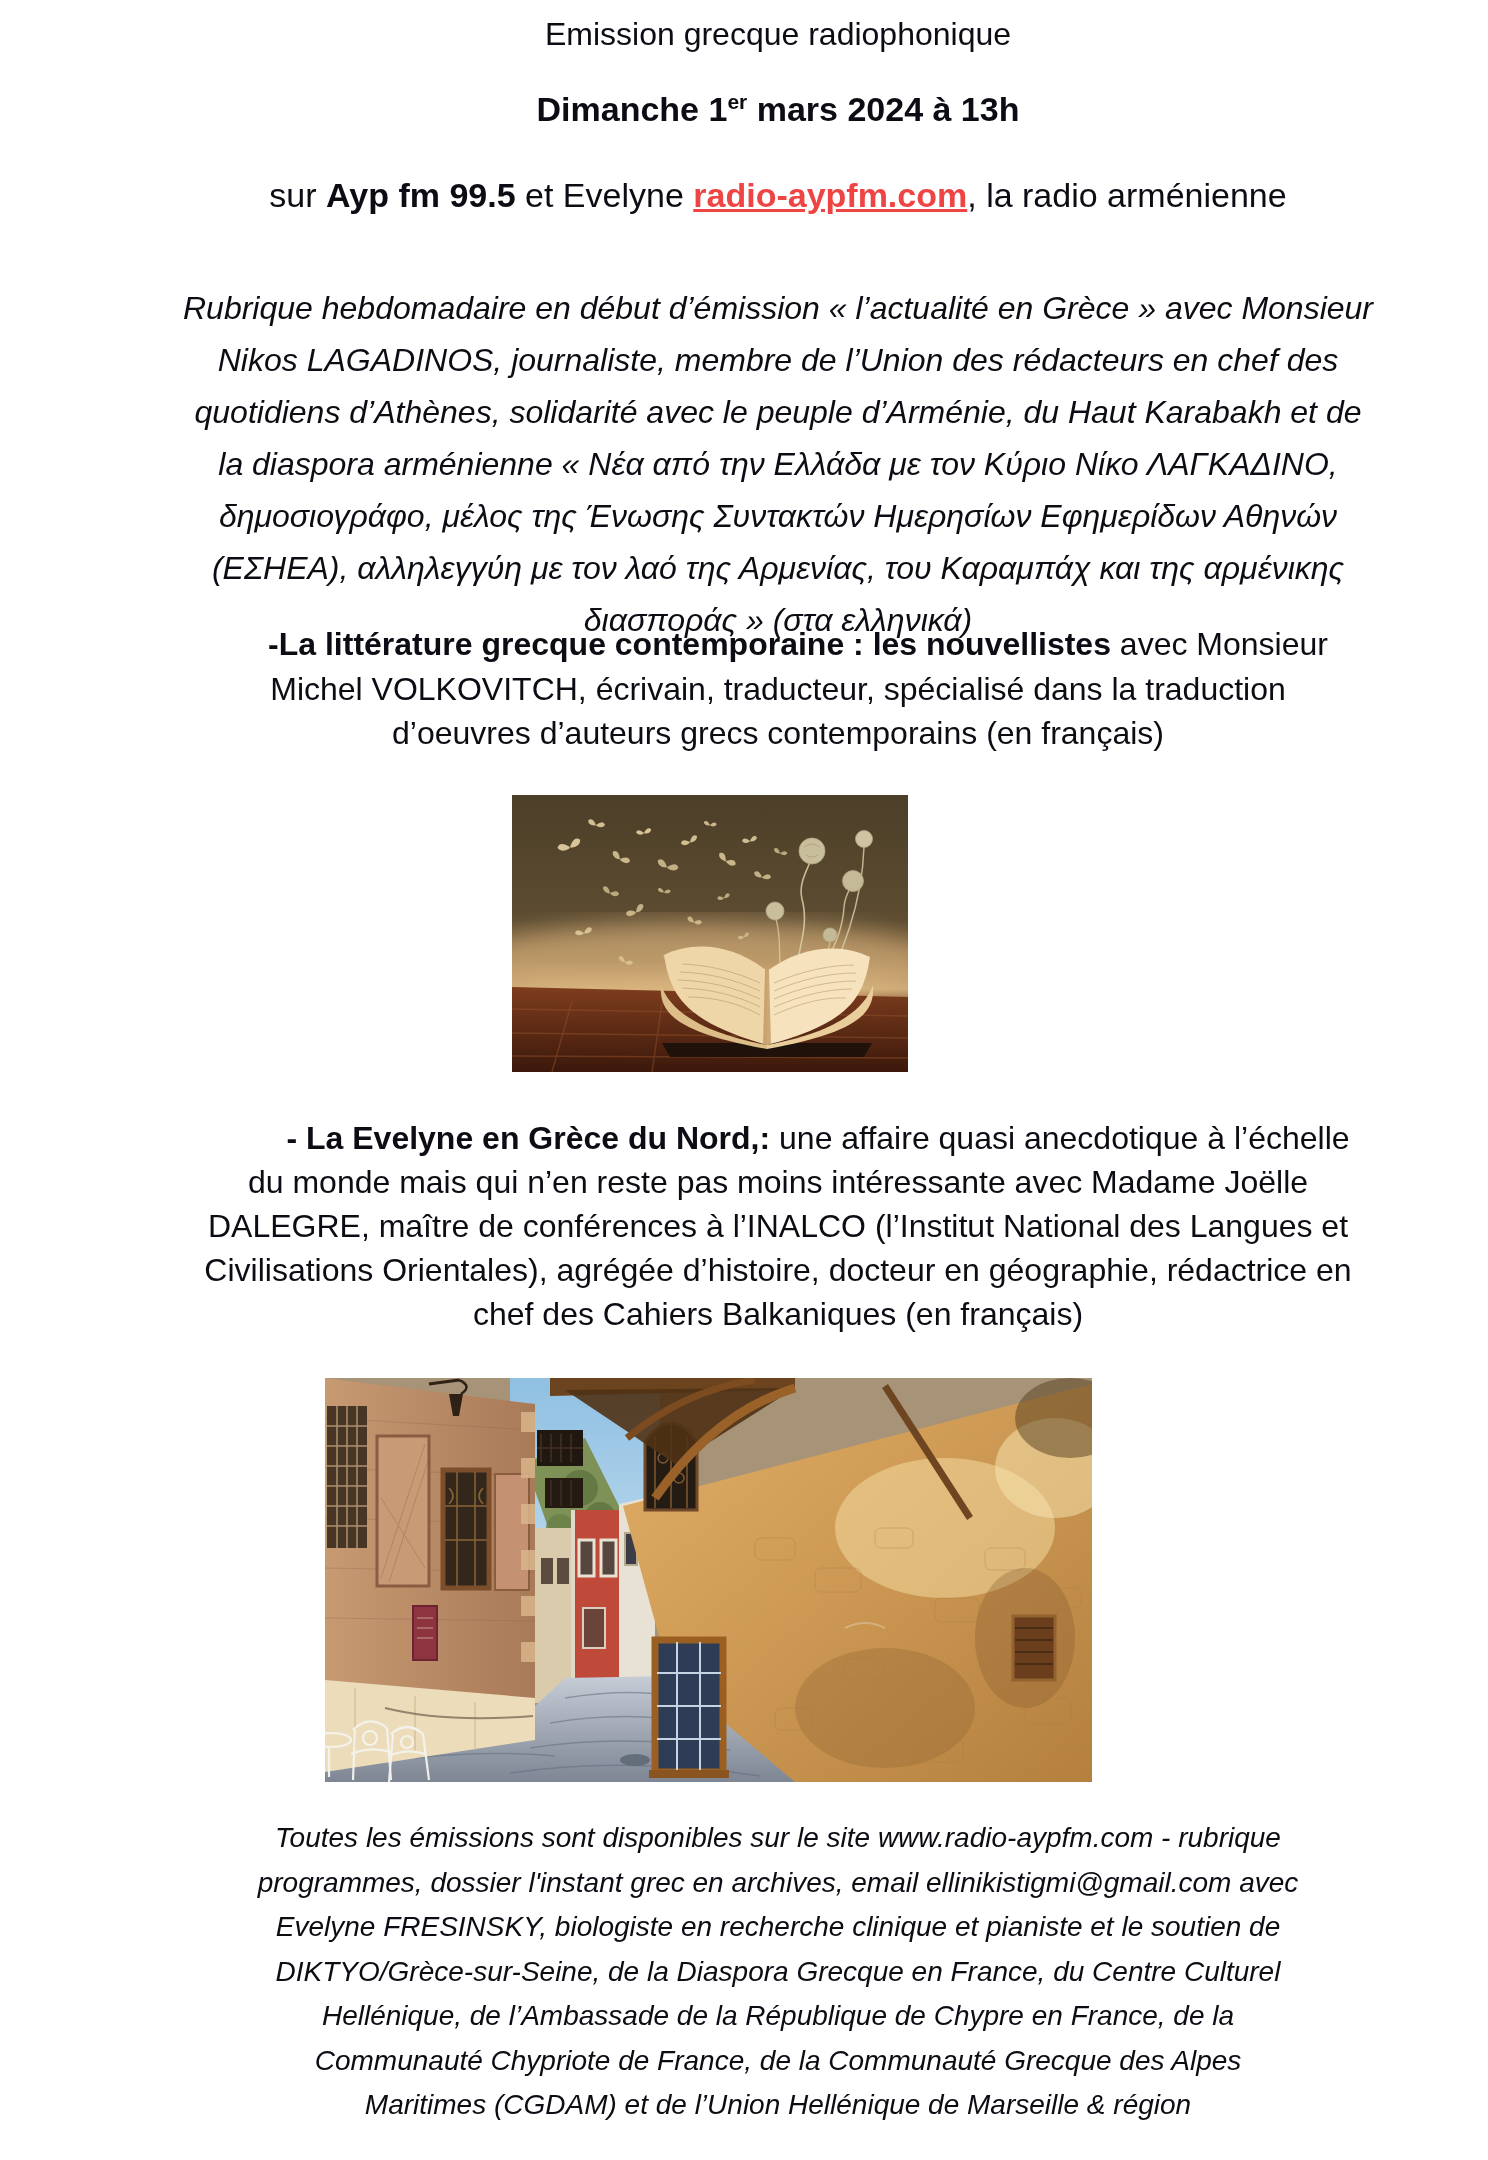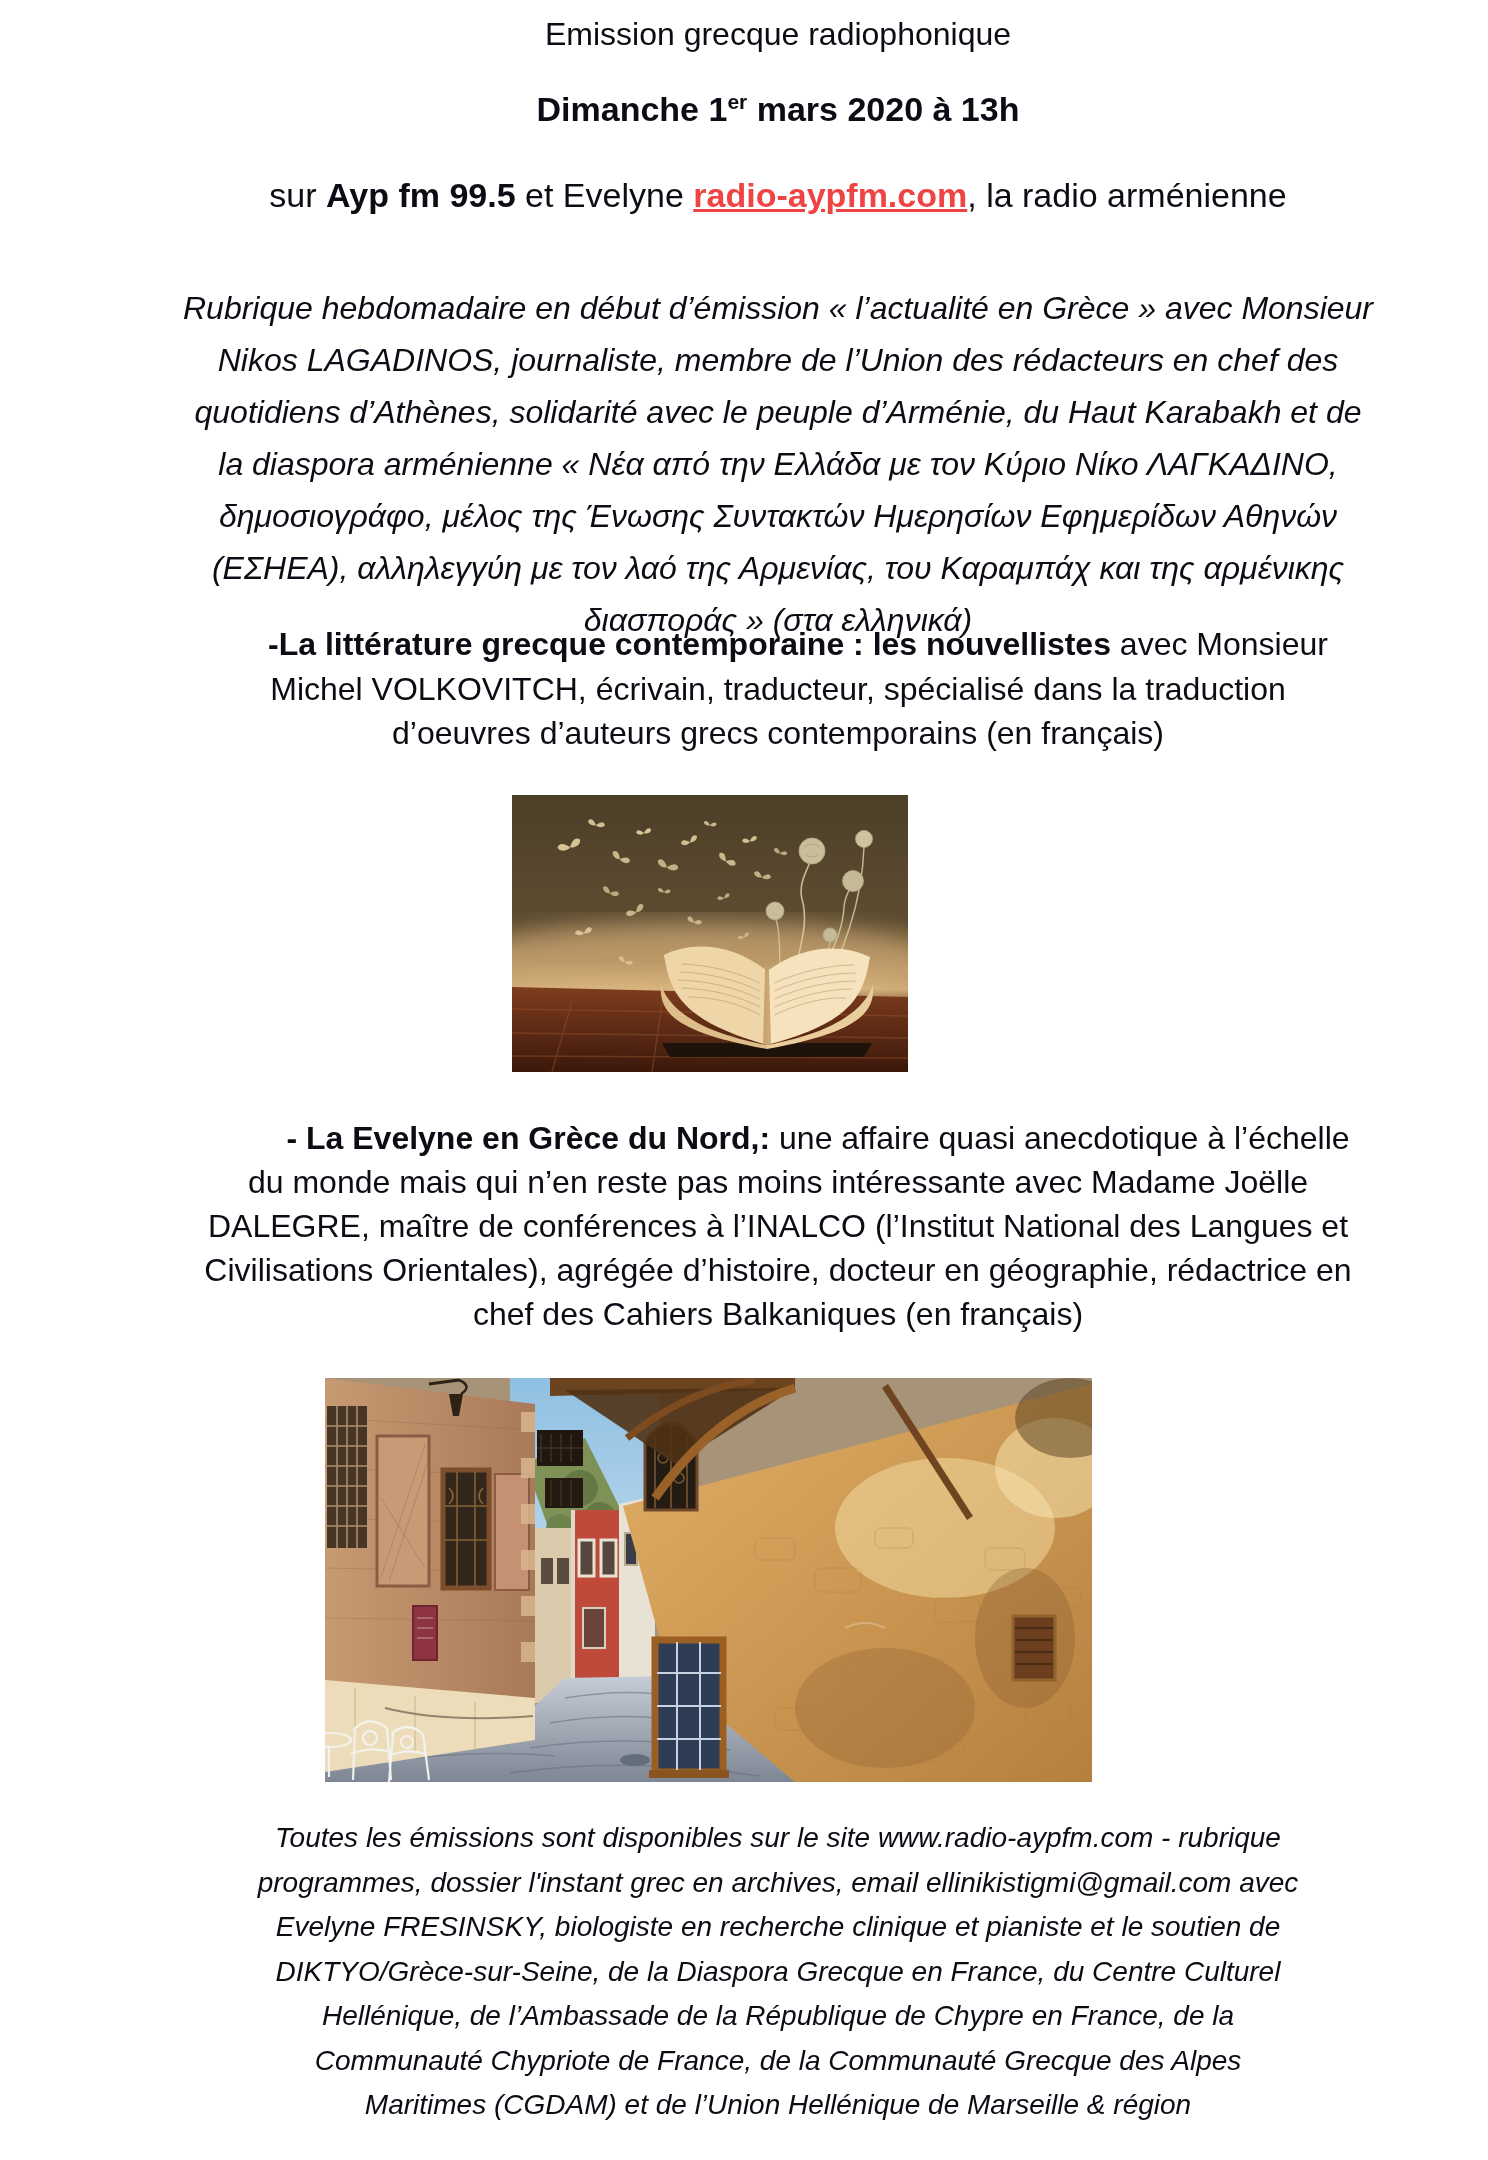--- a/index.html
+++ b/index.html
@@ -28,21 +28,21 @@
   .photo{position:absolute;display:block;}
   #book-photo{left:512px;top:795px;width:396px;height:277px;}
   #street-photo{left:325px;top:1378px;width:767px;height:404px;}
   .photo svg{display:block;width:100%;height:100%;}
 </style>
 </head>
 <body>
 
 <div class="center" id="title">Emission grecque radiophonique</div>
 
-<div class="center" id="date"><span>Dimanche 1</span><sup>er</sup><span> mars 2020 à 13h</span></div>
+<div class="center" id="date"><span>Dimanche 1</span><sup>er</sup><span> mars 2024 à 13h</span></div>
 
 <div class="center" id="station"><span>sur </span><span class="b">Ayp fm 99.5</span><span> et Evelyne </span><a href="#" class="link">radio-aypfm.com</a><span>, la radio arménienne</span></div>
 
 <div class="center pre italic" id="rubrique">Rubrique hebdomadaire en début d’émission « l’actualité en Grèce » avec Monsieur
 Nikos LAGADINOS, journaliste, membre de l’Union des rédacteurs en chef des
 quotidiens d’Athènes, solidarité avec le peuple d’Arménie, du Haut Karabakh et de
 la diaspora arménienne « Νέα από την Ελλάδα με τον Κύριο Νίκο ΛΑΓΚΑΔΙΝΟ,
 δημοσιογράφο, μέλος της Ένωσης Συντακτών Ημερησίων Εφημερίδων Αθηνών
 (ΕΣΗΕΑ), αλληλεγγύη με τον λαό της Αρμενίας, του Καραμπάχ και της αρμένικης
 διασποράς » (στα ελληνικά)</div>

